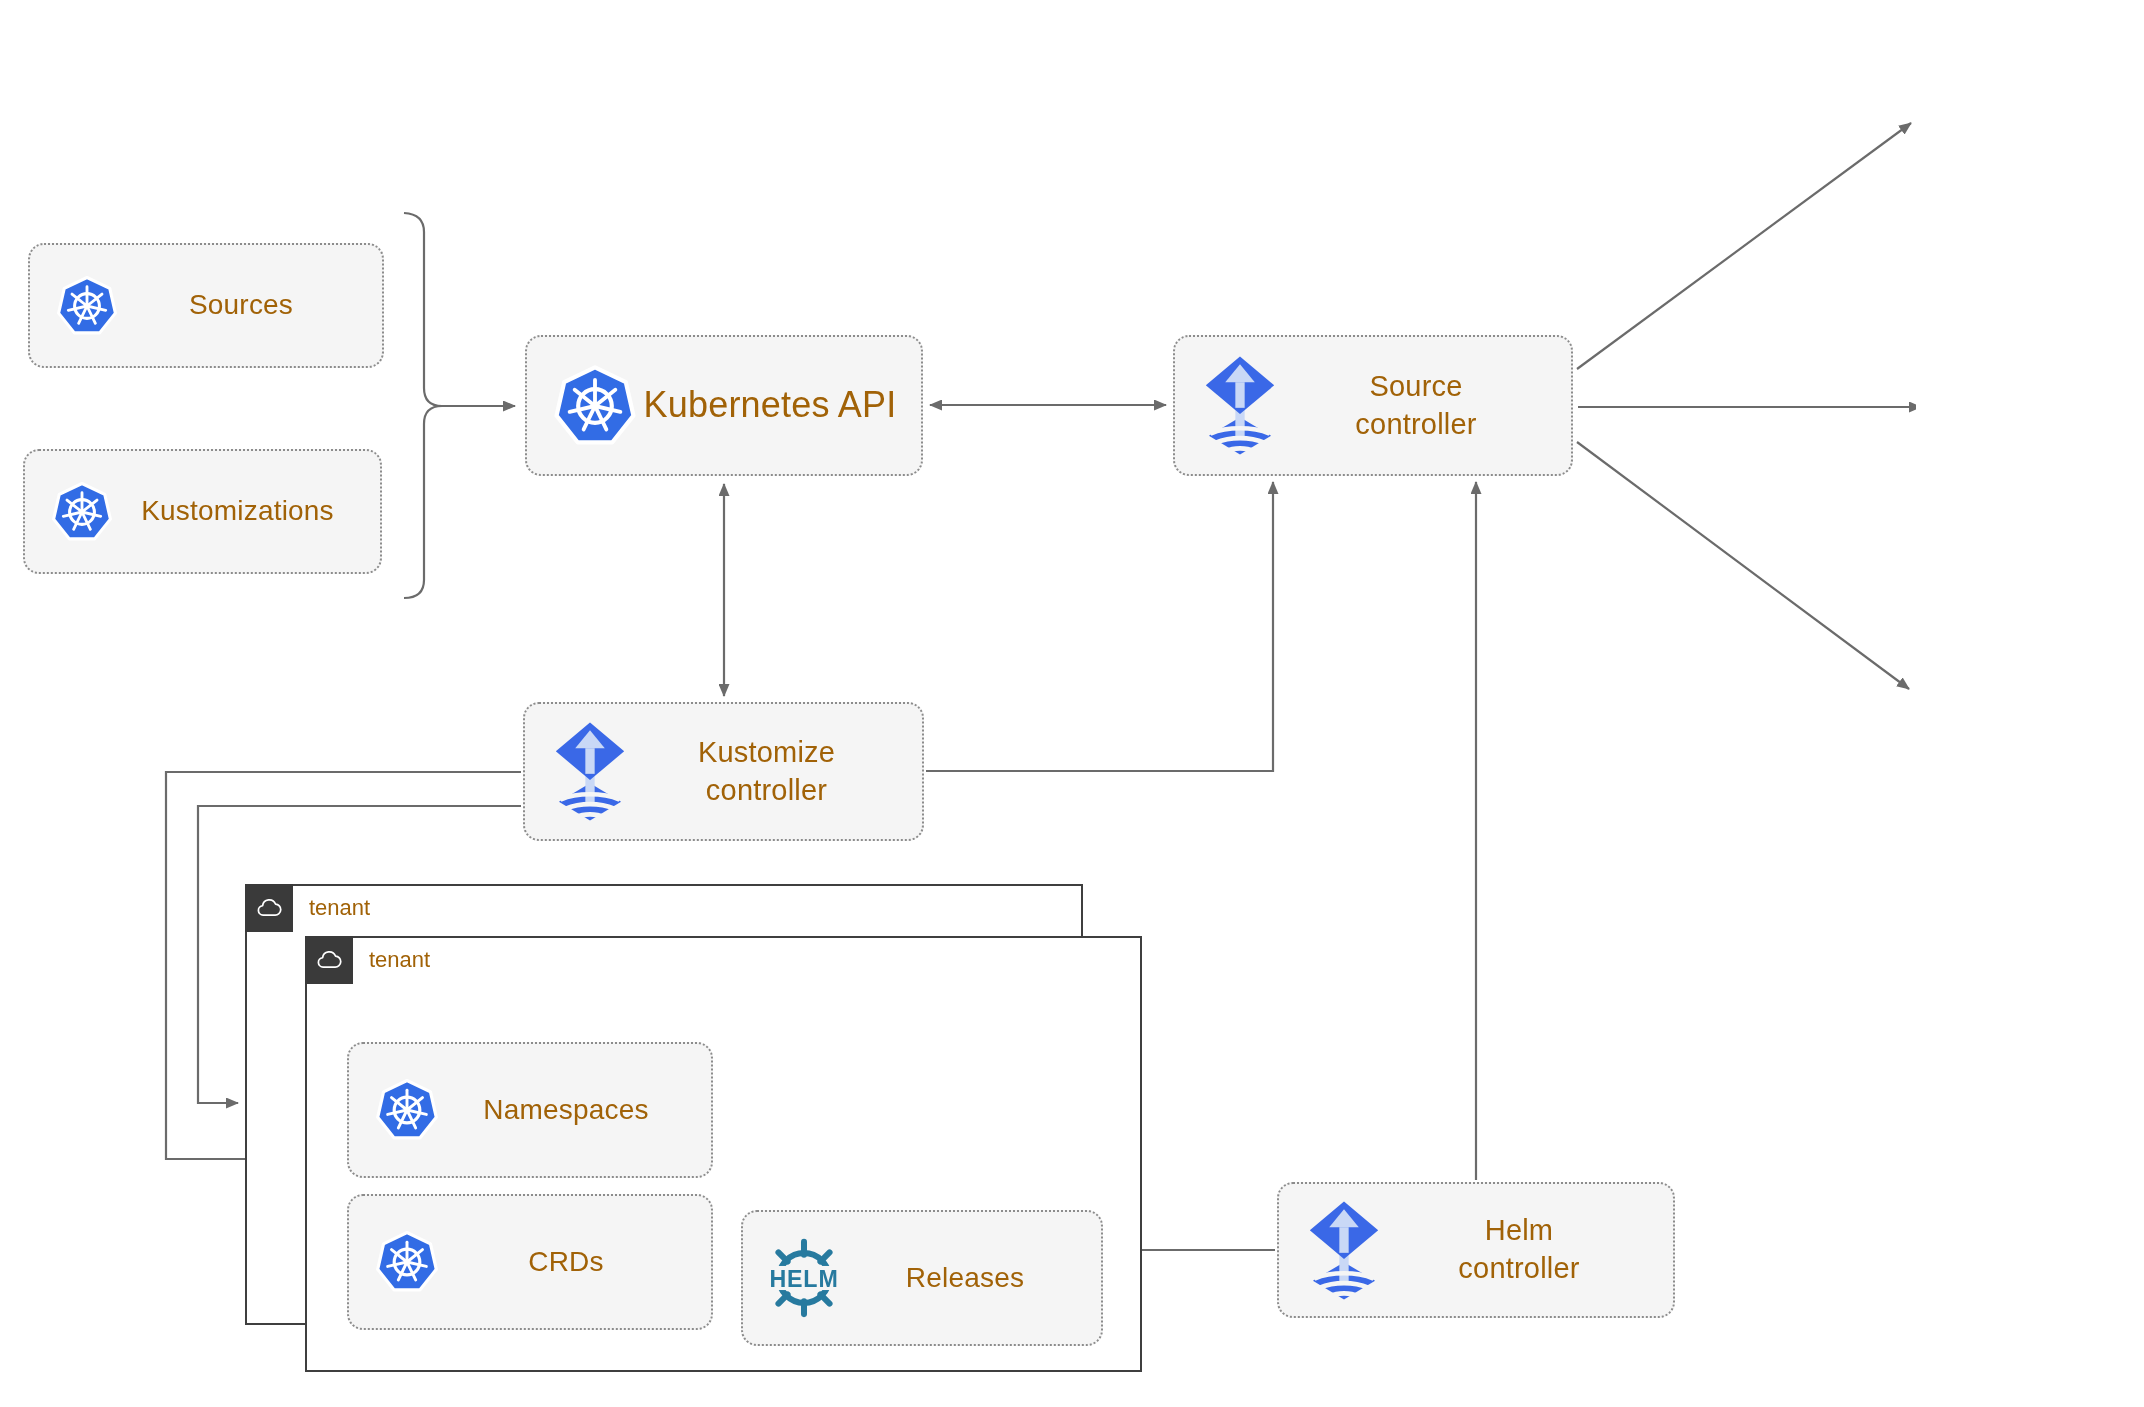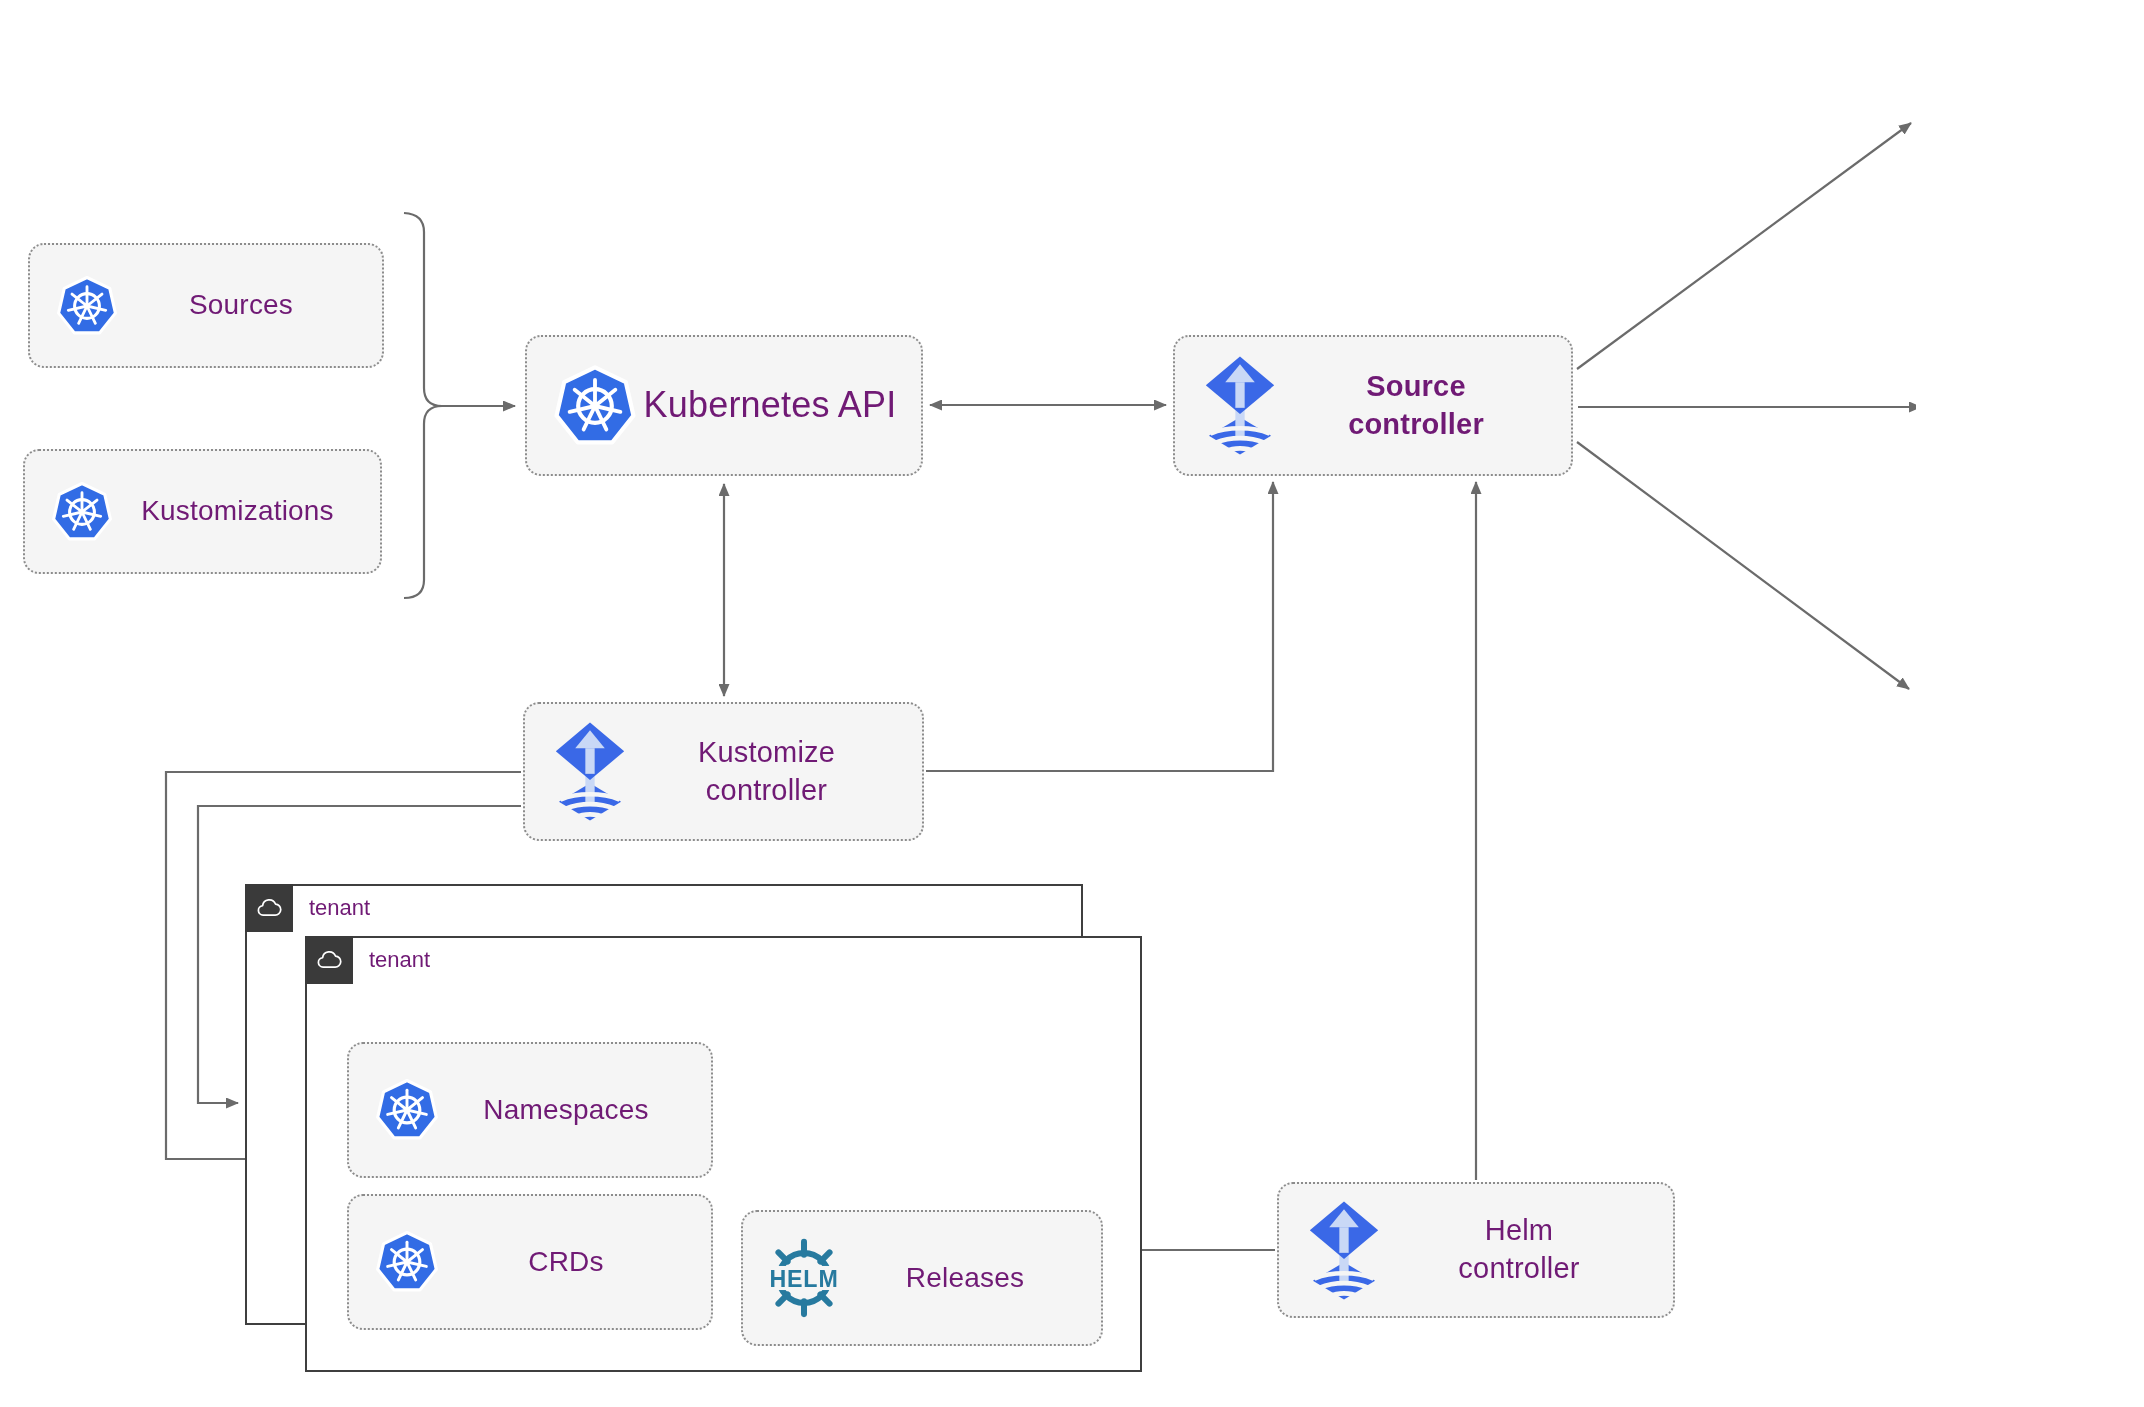--- a/index.html
+++ b/index.html
@@ -1,18 +1,18 @@
 <!DOCTYPE html>
 <html><head>
 <meta charset="utf-8">
 <style>
   html,body{margin:0;padding:0;background:#ffffff;}
   #canvas{
     position:relative;width:1916px;height:1407px;background:#ffffff;
-    font-family:"Liberation Sans",sans-serif;color:#701a75;overflow:hidden;
+    font-family:"Liberation Sans",sans-serif;color:#a16207;overflow:hidden;
   }
   .wires{position:absolute;left:0;top:0;}
   
   .node{
     position:absolute;box-sizing:border-box;display:flex;align-items:center;
     background:#f5f5f5;border:2px dotted #8c8c8c;border-radius:16px;
   }
   .node .ic{flex:0 0 auto;margin-left:26px;}
   .node .lbl{
     flex:1 1 auto;text-align:center;font-size:28px;padding-right:18px;
@@ -173,21 +173,21 @@
     <div class="lbl">Kustomizations</div>
   </div>
 
   <div class="node" style="left:525px;top:335px;width:398px;height:141px;">
     <svg class="ic" width="84" height="84" viewBox="0 0 100 100">
         <use href="#ic-k8s"></use>
       </svg>
     <div class="lbl" style="font-size:36px;">Kubernetes API</div>
   </div>
 
-  <div class="node ctrl" style="left:1173px;top:335px;width:400px;height:141px;font-weight:bold;">
+  <div class="node ctrl" style="left:1173px;top:335px;width:400px;height:141px;">
     <svg class="ic" width="78" height="101" viewBox="0 0 100 130">
         <use href="#ic-flux"></use>
       </svg>
     <div class="lbl">
       <div>Source</div>
       <div>controller</div>
     </div>
   </div>
 
   <div class="node ctrl" style="left:523px;top:702px;width:401px;height:139px;align-items:center;">

